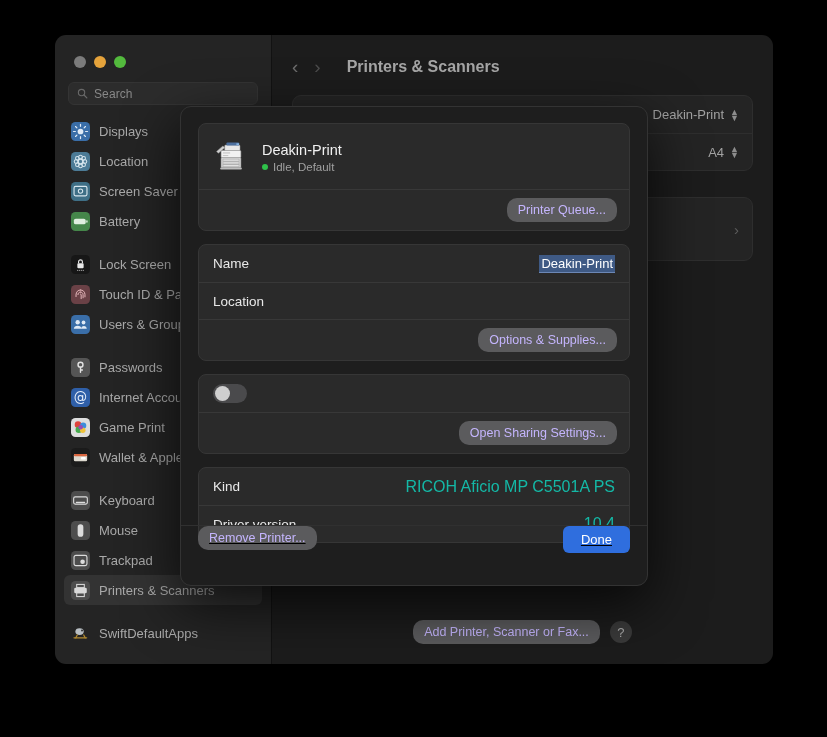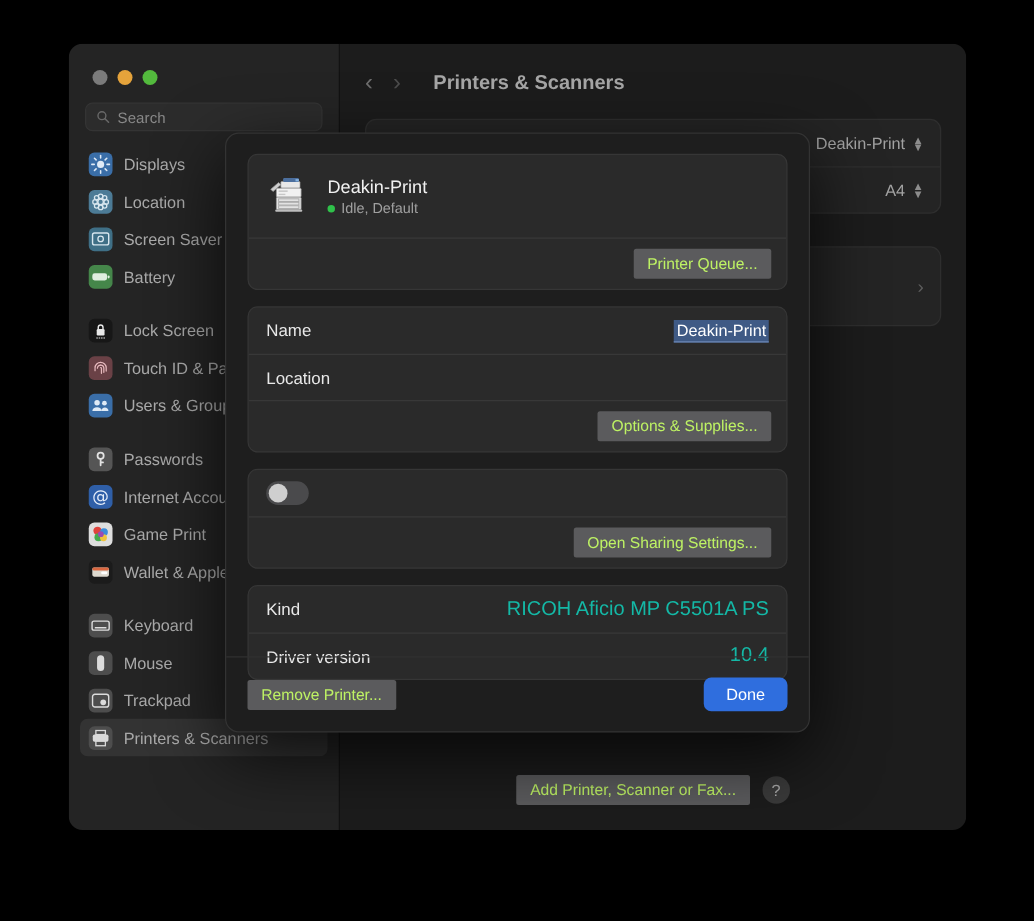--- a/index.html
+++ b/index.html
@@ -96,22 +96,22 @@
   .prow + .prow { border-top: 1px solid #2e2e2e; }
   .pval { display: flex; align-items: center; gap: 6px; color: #a2a2a2; font-size: 13px; }
   .stepper { display: flex; flex-direction: column; line-height: 6px; color: #8d8d8d; font-size: 9px; }
   .printer-row { height: 62px; }
   .row-chev { color: #5d5d5d; font-size: 15px; }
   .bottom-bar {
     position: absolute; left: 20px; right: 20px; bottom: 20px;
     display: flex; align-items: center; justify-content: center; gap: 10px;
   }
   .gbtn {
-    background: #5b5b5d; color: #bef264;
-    font-size: 12.5px; border-radius: 2px;
+    background: #5b5b5d; color: #c4b5fd;
+    font-size: 12.5px; border-radius: 10px;
     padding: 5px 11px; border: none;
     white-space: nowrap;
   }
   .helpbtn {
     width: 22px; height: 22px; border-radius: 50%;
     background: #3a3a3a; color: #a8a8a8;
     display: flex; align-items: center; justify-content: center;
     font-size: 13px;
   }
 
@@ -163,22 +163,23 @@
   }
   .toggle .knob {
     position: absolute; left: 2px; top: 2px;
     width: 15px; height: 15px; border-radius: 50%;
     background: #cfcfcf;
   }
   .sheet-foot {
     position: absolute; left: 0; right: 0; bottom: 0;
     height: 60px;
     border-top: 1px solid #303030;
-    display: flex; align-items: center; justify-content: space-between;
+    display: flex; align-items: flex-start; justify-content: space-between;
     padding: 0 17px;
+    text-decoration: underline;
   }
   .bluebtn {
     background: #2f6ede; color: #fff;
     font-size: 13px; border: none;
     border-radius: 6px; padding: 6px 18px;
   }
 </style>
 </head>
 <body>
 
@@ -391,20 +392,31 @@
               <rect x="6" y="3.6" width="8" height="3.4" fill="none" stroke="#d9d9d9" stroke-width="1.1"></rect>
               <rect x="3.4" y="7" width="13.2" height="6" rx="1.4" fill="#d9d9d9"></rect>
               <rect x="6" y="12.4" width="8" height="4" fill="none" stroke="#d9d9d9" stroke-width="1.1"></rect>
             </svg>
           </span>
           <span>Printers &amp; Scanners</span>
         </div>
 
         <div class="nav-gap"></div>
 
+        <div class="nav-item">
+          <span class="nav-ico plain">
+            <svg viewBox="0 0 20 20" width="19" height="19">
+              <ellipse cx="9" cy="8" rx="4.4" ry="3.6" fill="#b9bfc4"></ellipse>
+              <circle cx="11.6" cy="6.9" r="1" fill="#2b2b2b"></circle>
+              <path d="M3.2 14.6h13.2" stroke="#b2892f" stroke-width="1.5" stroke-linecap="round"></path>
+              <path d="M5 14.6l1.6-3M15 14.6l-1.6-3" stroke="#b2892f" stroke-width="1.3" stroke-linecap="round"></path>
+            </svg>
+          </span>
+          <span>SwiftDefaultApps</span>
+        </div>
 
       </div>
     </div>
 
     <div class="content">
       <div class="content-head">
         <span class="chev">‹</span>
         <span class="chev fwd">›</span>
         <span class="content-title">Printers &amp; Scanners</span>
       </div>

